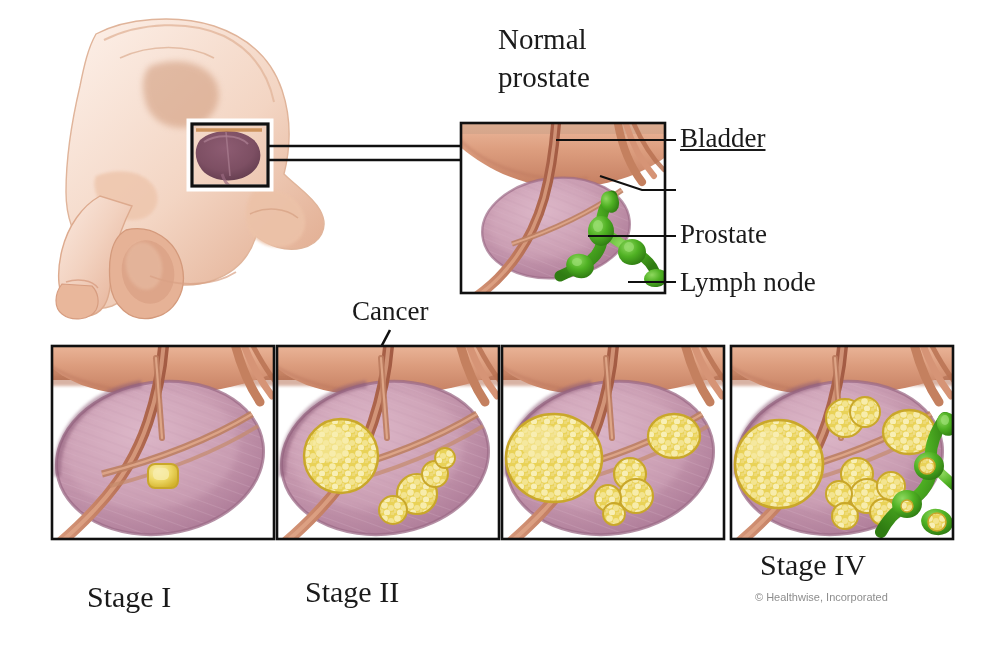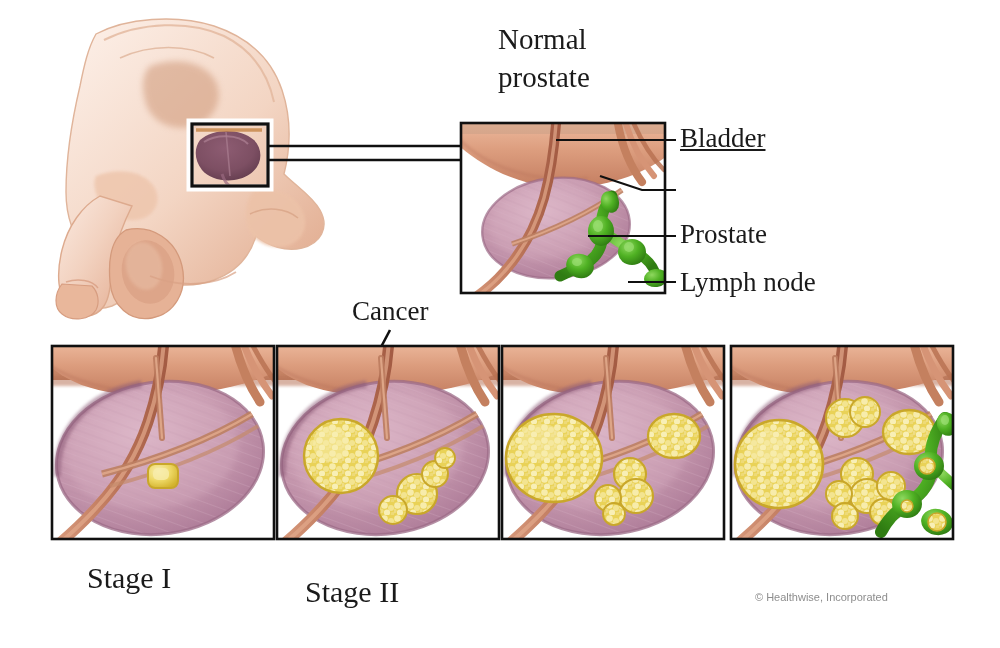--- a/index.html
+++ b/index.html
@@ -373,18 +373,19 @@
 
   <div class="lbl lbl-title" style="left:498px;top:24px;">Normal</div>
   <div class="lbl lbl-title" style="left:498px;top:62px;">prostate</div>
 
   <div class="lbl lbl-callout" style="left:680px;top:124px;text-decoration:underline;">Bladder</div>
   <div class="lbl lbl-callout" style="left:680px;top:220px;">Prostate</div>
   <div class="lbl lbl-callout" style="left:680px;top:268px;">Lymph node</div>
 
   <div class="lbl lbl-cancer" style="left:352px;top:297px;">Cancer</div>
 
-  <div class="lbl lbl-stage" style="left:87px;top:562px;">Stage I</div>
+  <div class="lbl lbl-stage" style="left:87px;top:581px;">Stage I</div>
   <div class="lbl lbl-stage" style="left:305px;top:576px;">Stage II</div>
+  <div class="lbl lbl-stage" style="left:760px;top:549px;">Stage IV</div>
 
   <div class="lbl lbl-copy" style="left:755px;top:592px;">© Healthwise, Incorporated</div>
 
 </div>
 
 </body></html>

